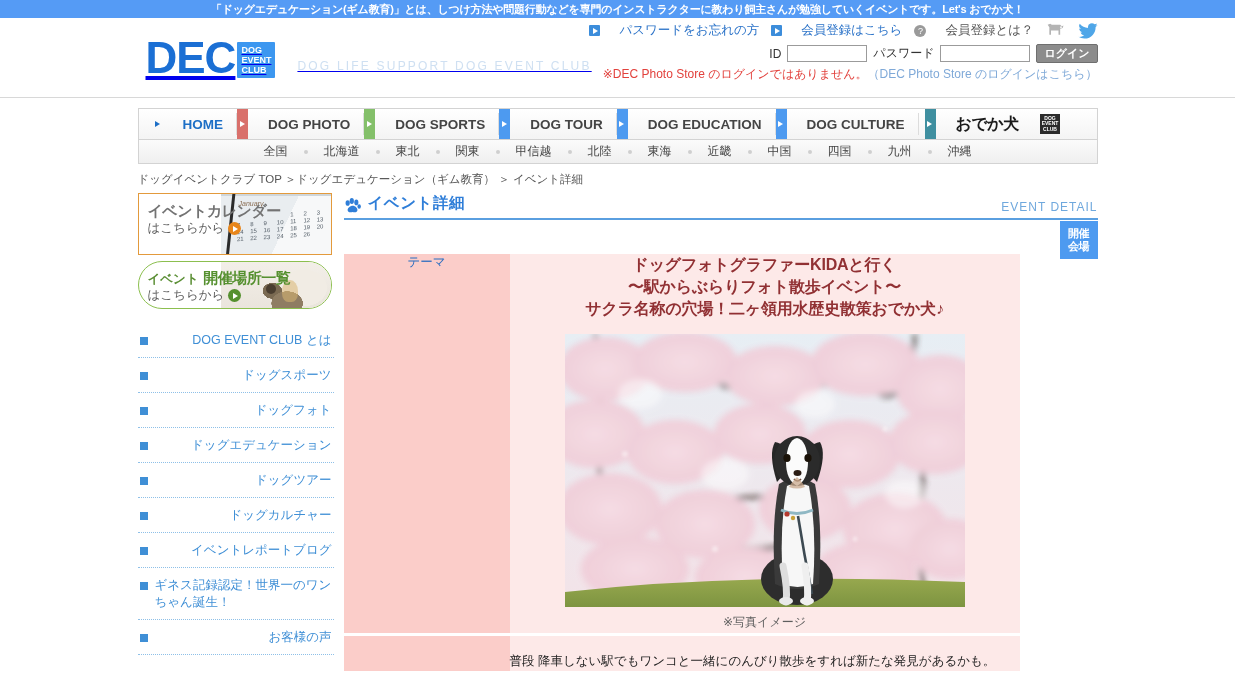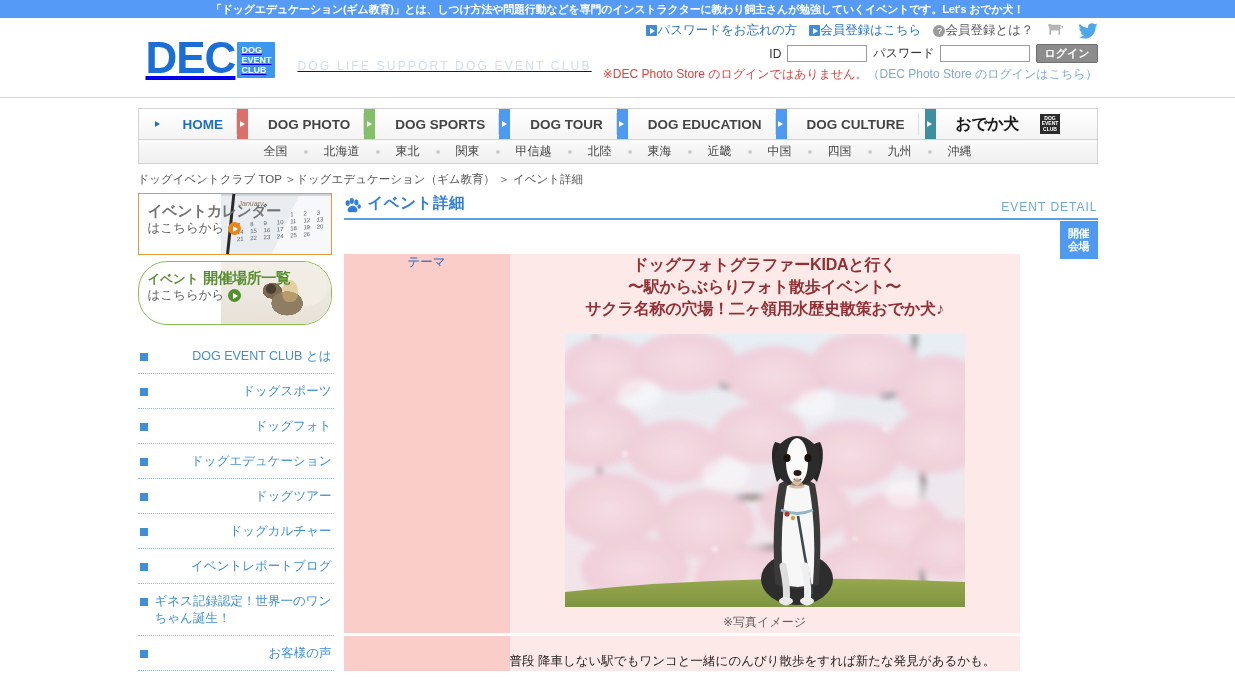--- a/index.html
+++ b/index.html
@@ -54,21 +54,21 @@
   .logo-tag {
     margin-left: 22px; color: #cfe0f2; font-size: 12px;
     letter-spacing: 2.2px; white-space: nowrap; padding-top: 16px;
   }
 
   .head-links {
     position: absolute; right: 0px; top: 4px;
     display: flex; align-items: center; gap: 12px;
     font-size: 12.5px; white-space: nowrap;
   }
-  .hl { color: #2a72c8; text-decoration: none; display: flex; align-items: center; gap: 0; }
+  .hl { color: #2a72c8; text-decoration: none; display: flex; align-items: center; gap: 19px; }
   .hl-arrow {
     display: inline-block; width: 11px; height: 11px; background: #3c8ddb;
     position: relative; border-radius: 1px;
   }
   .hl-arrow::after {
     content: ""; position: absolute; left: 3.5px; top: 2.5px;
     border-left: 5px solid #fff; border-top: 3px solid transparent; border-bottom: 3px solid transparent;
   }
   .hl-q {
     display: inline-block; width: 12px; height: 12px; border-radius: 50%;
@@ -152,21 +152,21 @@
   .container { width: 960px; margin: 6px auto 0; display: flex; gap: 0; }
   .sidebar { width: 196px; flex: none; }
   .content { flex: 1; padding-left: 10px; position: relative; }
 
   
   .banner {
     position: relative; width: 194px; height: 62px; margin-bottom: 6px;
     border: 1px solid #e39a3c; overflow: hidden; display: block; cursor: pointer;
     background: #fff;
   }
-  .banner.green { border-color: #8cbf4f; height: 64px; border-radius: 29px; }
+  .banner.green { border-color: #8cbf4f; height: 48px; border-radius: 29px; }
   .bn-art { position: absolute; right: 0; top: 0; bottom: 0; width: 110px; overflow: hidden; }
   .bn-cal {
     position: absolute; right: -6px; top: -4px; width: 120px; height: 72px;
     background:
       linear-gradient(to bottom, #cfd6da 0 6px, transparent 6px),
       linear-gradient(115deg, #e9edf0 0 55%, #f7f8f9 55% 100%);
   }
   .bn-cal::before {
     content: ""; position: absolute; left: 12px; top: 0; bottom: 0; width: 3px;
     background: #2a2a2a; transform: skewX(-6deg);

